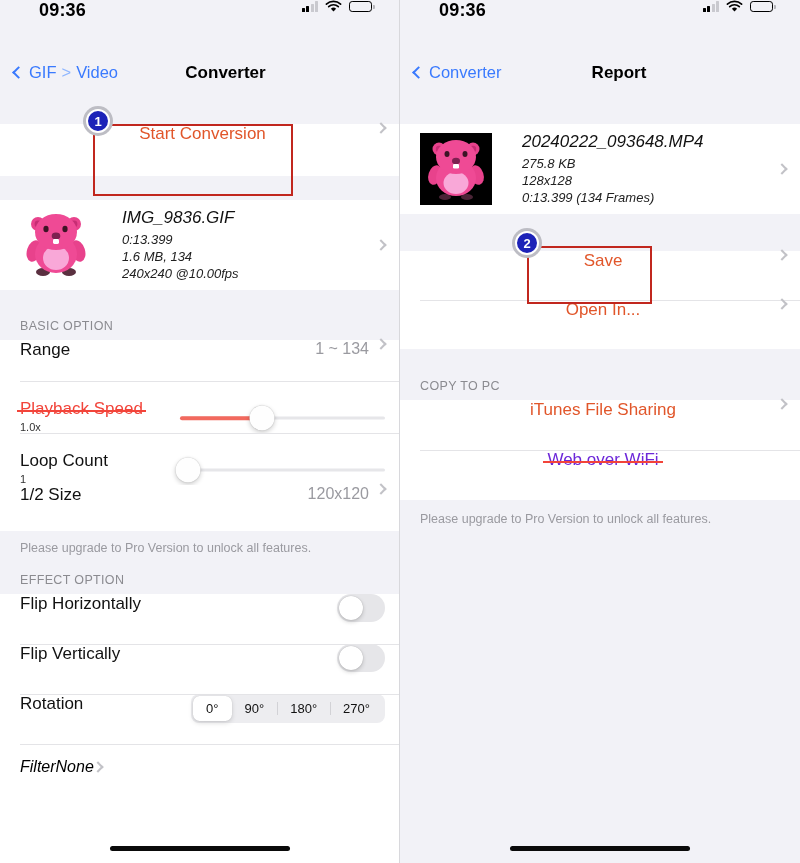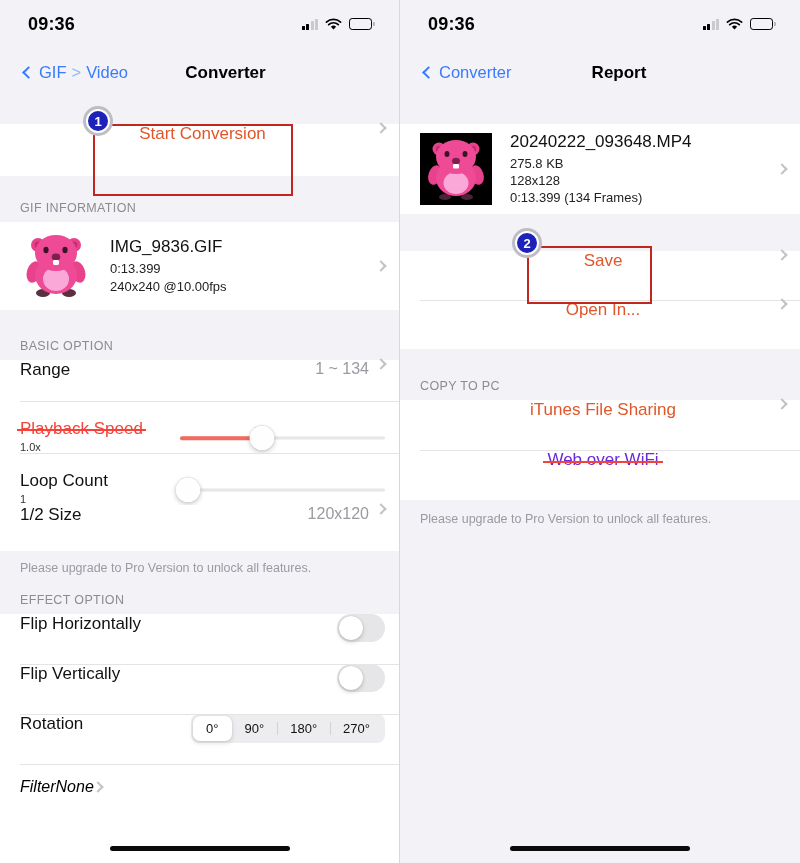--- a/index.html
+++ b/index.html
@@ -22,23 +22,23 @@
     background:#ffffff;
     overflow:hidden;
   }
   .phone.left{ border-right:1px solid #d8d8dc; }
 
   
   .statusbar{
     height:48px;
     background:#f2f2f7;
     display:flex;
-    align-items:center;
+    align-items:flex-start;
     justify-content:space-between;
-    padding:0 24px 0 28px;
+    padding:0 24px 0 39px;
   }
   .clock{ font-size:18px; font-weight:bold; color:#000; letter-spacing:.2px; }
   .status-icons{ display:flex; align-items:center; gap:7px; }
   .signal{ display:flex; align-items:flex-end; gap:1.5px; height:11px; }
   .signal i{ width:3px; border-radius:.5px; background:#c9c9cf; display:block; }
   .signal i.on{ background:#000; }
   .signal i:nth-child(1){ height:4px; }
   .signal i:nth-child(2){ height:6px; }
   .signal i:nth-child(3){ height:8.5px; }
   .signal i:nth-child(4){ height:11px; }
@@ -50,21 +50,21 @@
   .batt-fill{ height:100%; width:62%; background:#000; border-radius:1.4px; }
   .batt-cap{ width:1.6px; height:4px; background:#b5b5ba; border-radius:0 1px 1px 0; margin-left:1px; }
 
   
   .navbar{
     height:49px;
     background:#f2f2f7;
     display:flex;
     align-items:center;
     position:relative;
-    padding-left:24px;
+    padding-left:14px;
   }
   .nav-back{
     display:flex; align-items:center; gap:5px;
     color:#3a7afe; font-size:16.5px; cursor:pointer;
   }
   .chev-left{
     width:9px; height:9px;
     border-left:2.4px solid #3a7afe;
     border-bottom:2.4px solid #3a7afe;
     transform:rotate(45deg);
@@ -140,21 +140,21 @@
   
   .media-row{
     background:#fff;
     display:flex;
     align-items:center;
     padding:8px 14px 8px 20px;
     min-height:82px;
   }
   .thumb{ width:72px; height:72px; flex:none; }
   .thumb.dark{ background:#000; }
-  .media-meta{ flex:1; padding-left:18px; }
+  .media-meta{ flex:1; padding-left:30px;font-style:italic; }
   .media-title{ font-size:17px; color:#111; margin-bottom:3px; }
   .media-line{ font-size:13px; color:#222; line-height:1.32; }
 
   
   .slider-row{
     background:#fff;
     display:flex; align-items:flex-end;
     padding:0 14px 0 20px;
     min-height:52px; position:relative;
   }
@@ -292,21 +292,20 @@
     <div class="gap" style="height:27px"></div>
 
     <div class="group">
       <div class="row action-row" style="min-height:52px">
         <span class="action-label">Start Conversion</span>
         <span class="chev"></span>
       </div>
     </div>
 
     <div class="gap" style="height:24px"></div>
-    <div class="section-hdr" style="height:22px">GIF INFORMATION</div>
 
     <div class="media-row">
       <div class="thumb">
         <svg viewBox="0 0 72 72" width="72" height="72">
           <ellipse cx="23" cy="63" rx="7" ry="4" fill="#5a3040"></ellipse>
           <ellipse cx="49" cy="63" rx="7" ry="4" fill="#5a3040"></ellipse>
           <ellipse cx="14" cy="42" rx="7" ry="11" fill="#e8428c" transform="rotate(18 14 42)"></ellipse>
           <ellipse cx="58" cy="42" rx="7" ry="11" fill="#e8428c" transform="rotate(-18 58 42)"></ellipse>
           <ellipse cx="36" cy="45" rx="21" ry="19" fill="#ef4a95"></ellipse>
           <ellipse cx="36" cy="49" rx="13" ry="12" fill="#f9a8d8"></ellipse>
@@ -317,20 +316,21 @@
           <ellipse cx="36" cy="23" rx="21" ry="18" fill="#ef4a95"></ellipse>
           <ellipse cx="26" cy="20" rx="2.6" ry="3.2" fill="#3d1426"></ellipse>
           <ellipse cx="45" cy="20" rx="2.6" ry="3.2" fill="#3d1426"></ellipse>
           <ellipse cx="36" cy="27" rx="4.3" ry="3.4" fill="#7d2050"></ellipse>
           <rect x="33" y="30" width="6" height="5" rx="1.4" fill="#fff"></rect>
         </svg>
       </div>
       <div class="media-meta">
         <div class="media-title">IMG_9836.GIF</div>
         <div class="media-line">0:13.399</div>
+        <div class="media-line">1.6 MB, 134</div>
         <div class="media-line">240x240 @10.00fps</div>
       </div>
       <span class="chev"></span>
     </div>
 
     <div class="gap" style="height:26px"></div>
     <div class="section-hdr" style="height:24px">BASIC OPTION</div>
 
     <div class="group">
       <div class="row" style="min-height:41px">

